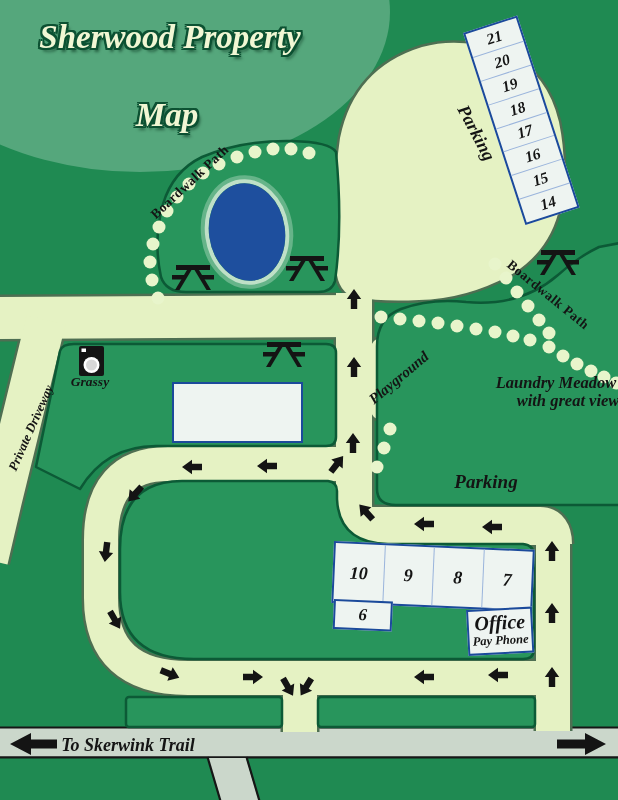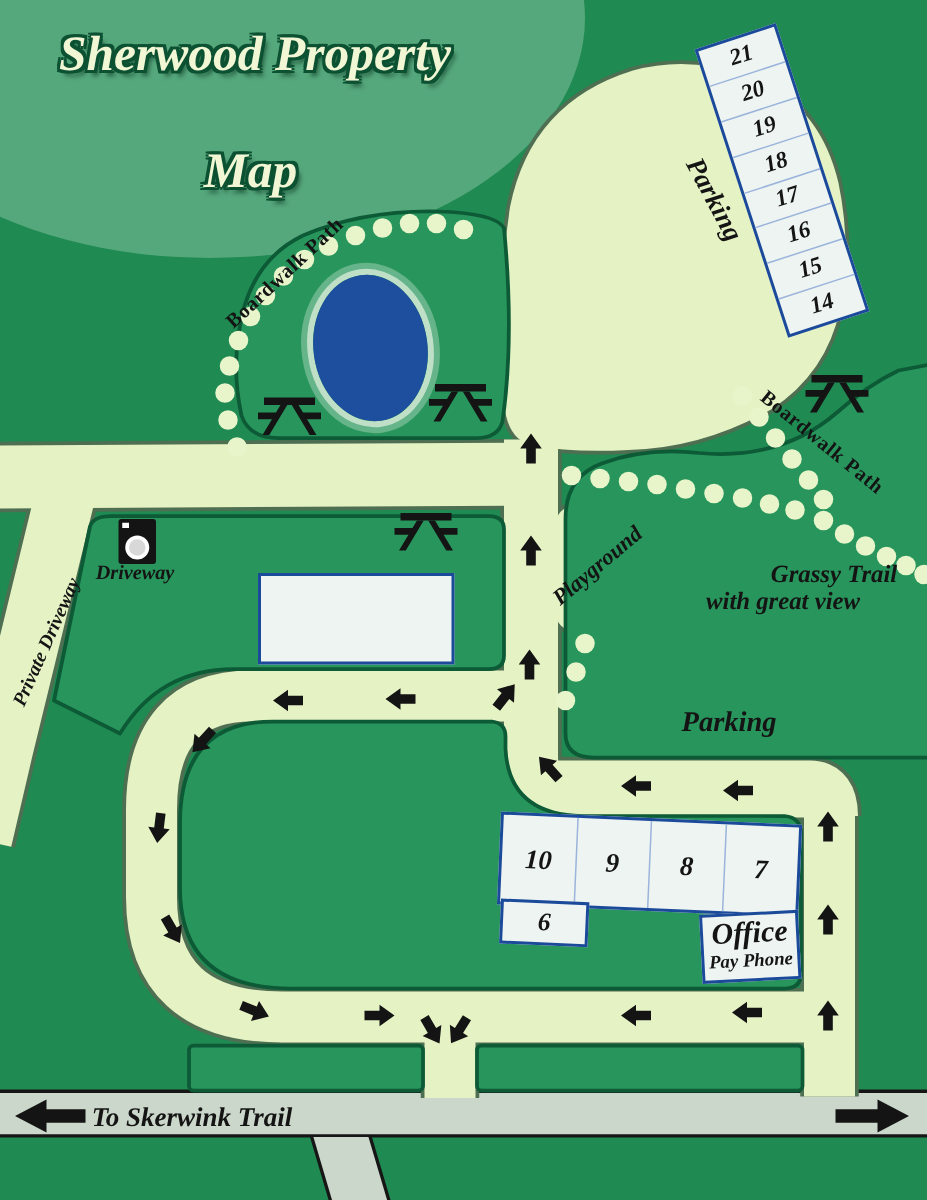--- a/index.html
+++ b/index.html
@@ -248,20 +248,20 @@
 </div>
 
 <div class="officebox" style="left:466px;top:610px;width:66px;height:46px;transform:rotate(-3deg);transform-origin:0 0;">
   <div class="o1">Office</div>
   <div class="o2">Pay Phone</div>
 </div>
 
 <div class="lbl" style="left:476px;top:133px;font-size:18px;transform:translate(-50%,-50%) rotate(62deg);">Parking</div>
 <div class="lbl serifplain" style="left:190px;top:182px;font-size:13.5px;transform:translate(-50%,-50%) rotate(-43deg);">Boardwalk Path</div>
 <div class="lbl serifplain" style="left:548px;top:295px;font-size:13.5px;transform:translate(-50%,-50%) rotate(39deg);">Boardwalk Path</div>
-<div class="lbl" style="left:90px;top:382px;font-size:13.5px;">Driveway</div>
+<div class="lbl" style="left:90px;top:382px;font-size:13.5px;">Grassy</div>
 <div class="lbl" style="left:31px;top:428px;font-size:13px;transform:translate(-50%,-50%) rotate(-66deg);">Private Driveway</div>
 <div class="lbl" style="left:399px;top:378px;font-size:15px;transform:translate(-50%,-50%) rotate(-40deg);">Playground</div>
-<div class="lbl" style="left:556px;top:383px;font-size:16.5px;">Grassy Trail</div>
-<div class="lbl" style="left:522px;top:401px;font-size:16.5px;">with great view</div>
+<div class="lbl" style="left:556px;top:383px;font-size:16.5px;">Laundry Meadow</div>
+<div class="lbl" style="left:568px;top:401px;font-size:16.5px;">with great view</div>
 <div class="lbl" style="left:486px;top:482px;font-size:19px;">Parking</div>
 <div class="lbl" style="left:128px;top:745px;font-size:18px;">To Skerwink Trail</div>
 </div>
 
 </body></html>

